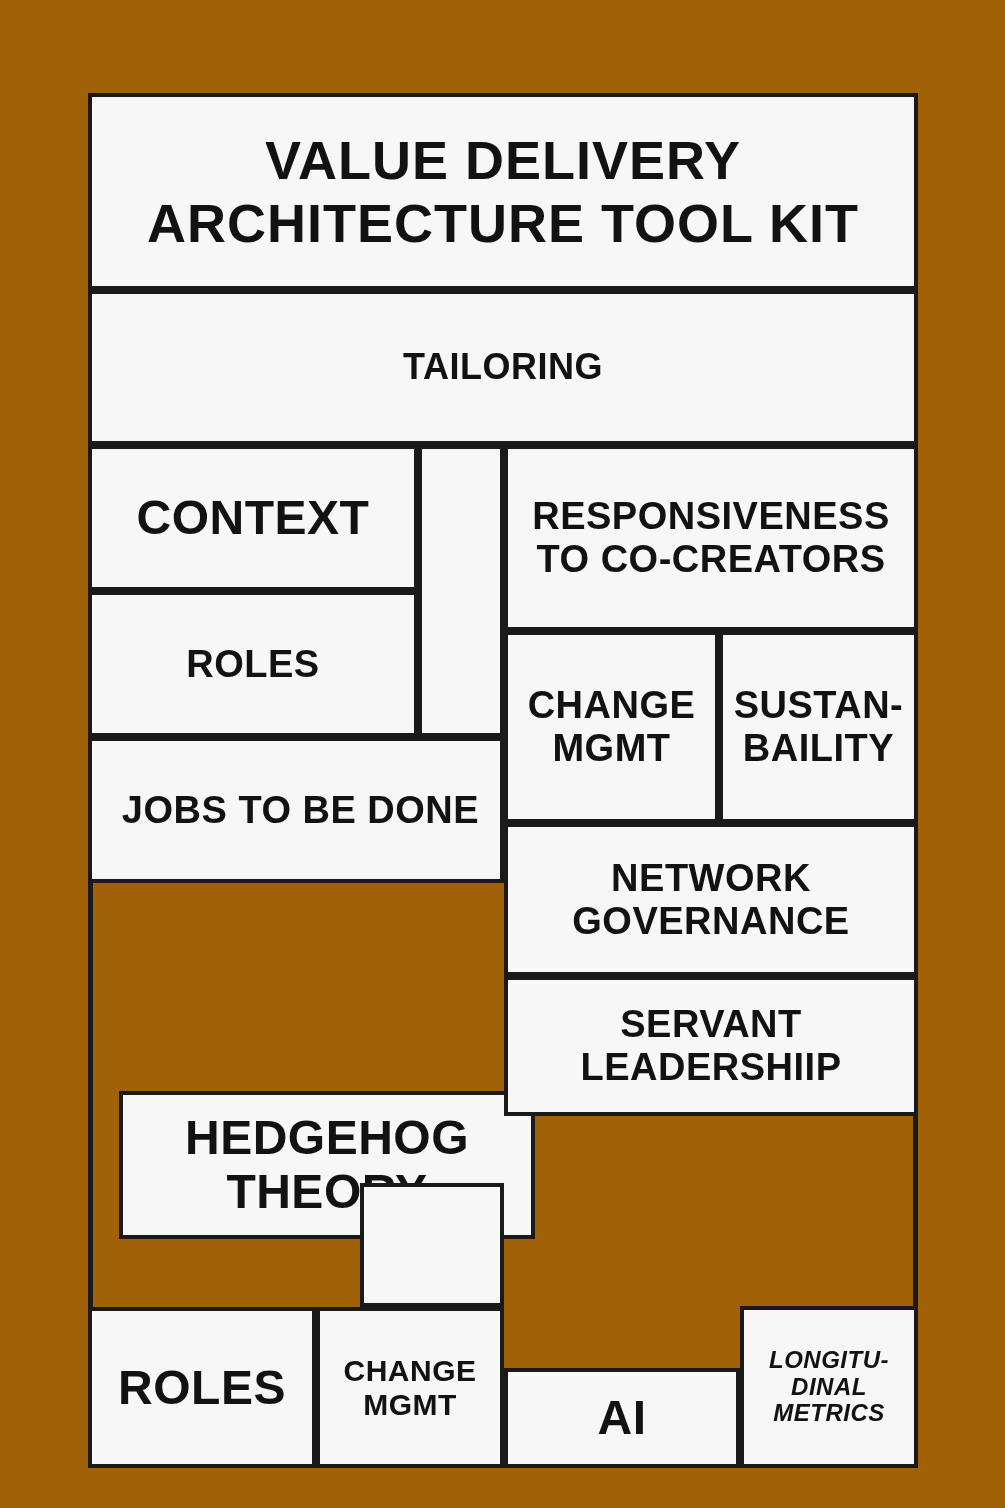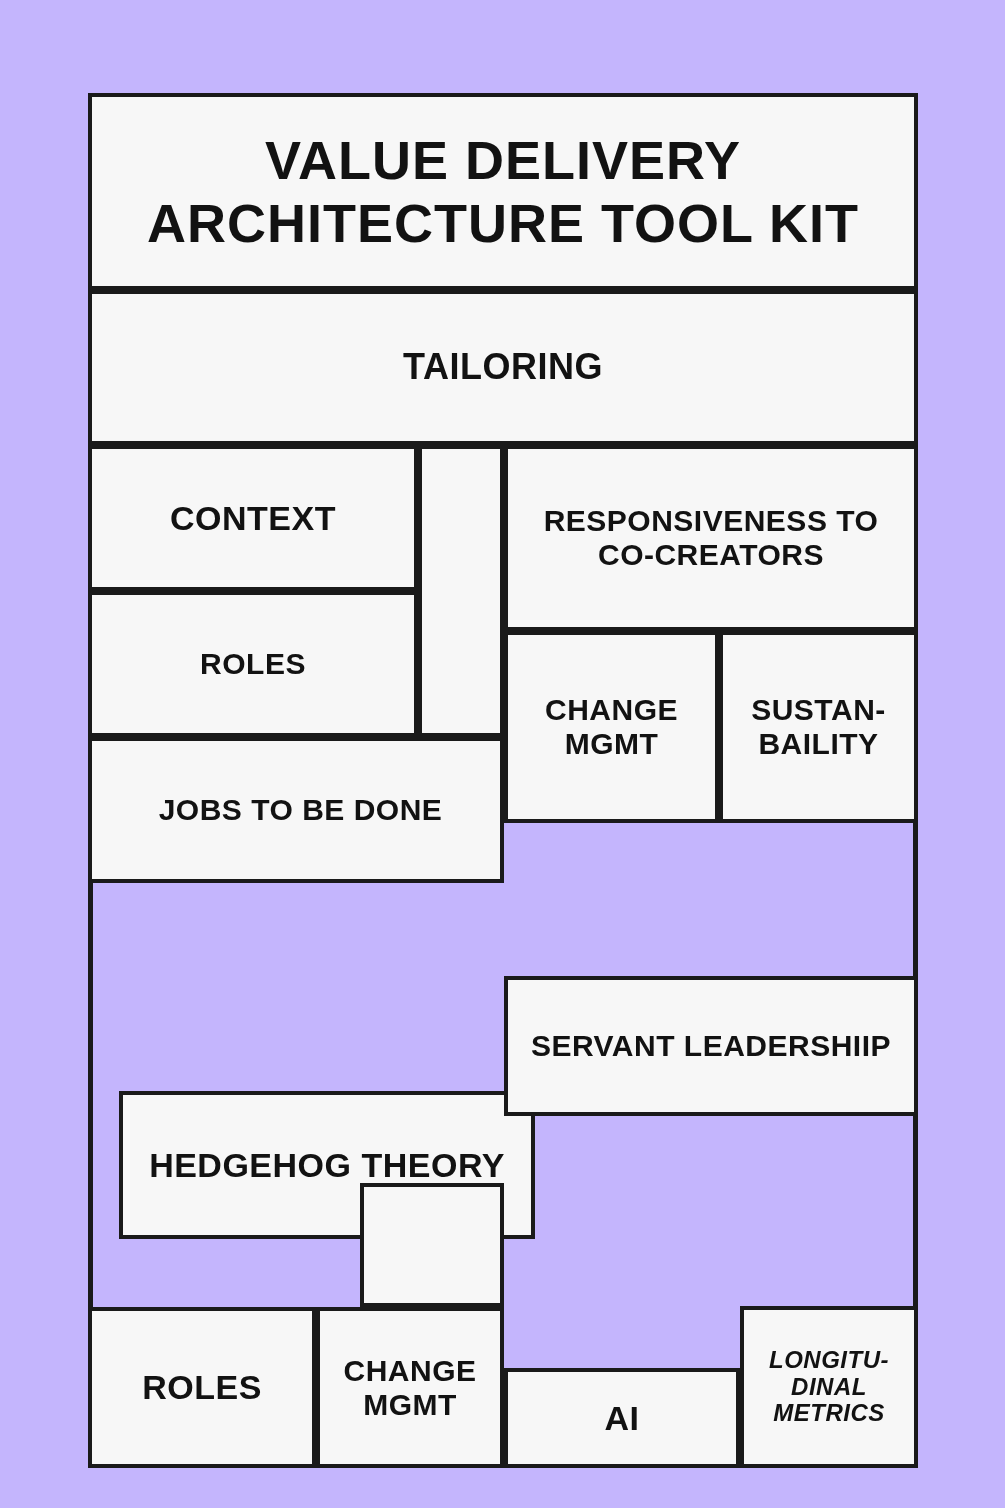--- a/index.html
+++ b/index.html
@@ -7,21 +7,21 @@
     padding: 0;
     background: #f7f7f7;
     width: 1005px;
     height: 1508px;
     font-family: "Liberation Sans", sans-serif;
   }
   #canvas {
     position: relative;
     width: 1005px;
     height: 1508px;
-    background: #c4b5fd;
+    background: #a16207;
     overflow: hidden;
   }
   .box {
     position: absolute;
     box-sizing: border-box;
     border: 4px solid #1a1a1a;
     background: #f7f7f7;
     display: flex;
     align-items: center;
     justify-content: center;
@@ -37,22 +37,22 @@
     background: transparent;
   }
   .title {
     font-size: 54px;
     letter-spacing: 1px;
     line-height: 1.15;
   }
   .tailoring {
     font-size: 36px;
   }
-  .lvl1 { font-size: 34px; }
-  .lvl2 { font-size: 30px; }
+  .lvl1 { font-size: 48px; }
+  .lvl2 { font-size: 38px; }
   .lvl3 { font-size: 30px; }
   .lvl5 { font-size: 24px; font-style: italic; }
 </style>
 </head>
 <body>
 
 <div id="canvas">
 
   <div class="box outer" style="left:88px; top:93px; width:830px; height:1375px;"></div>
 
@@ -77,20 +77,21 @@
   <div class="box lvl1" style="left:88px; top:1307px; width:228px; height:161px;">ROLES</div>
 
   <div class="box lvl3" style="left:316px; top:1307px; width:188px; height:161px;">CHANGE MGMT</div>
 
   <div class="box lvl2" style="left:504px; top:445px; width:414px; height:186px;">RESPONSIVENESS TO CO-CREATORS</div>
 
   <div class="box lvl2" style="left:504px; top:631px; width:215px; height:192px;">CHANGE MGMT</div>
 
   <div class="box lvl2" style="left:719px; top:631px; width:199px; height:192px;">SUSTAN-BAILITY</div>
 
+  <div class="box lvl2" style="left:504px; top:823px; width:414px; height:153px;">NETWORK GOVERNANCE</div>
 
   <div class="box lvl2" style="left:504px; top:976px; width:414px; height:140px;">SERVANT LEADERSHIIP</div>
 
 
 
 
   <div class="box lvl1" style="left:504px; top:1368px; width:236px; height:100px;">AI</div>
 
   <div class="box lvl5" style="left:740px; top:1306px; width:178px; height:162px;">LONGITU-DINAL METRICS</div>
 

